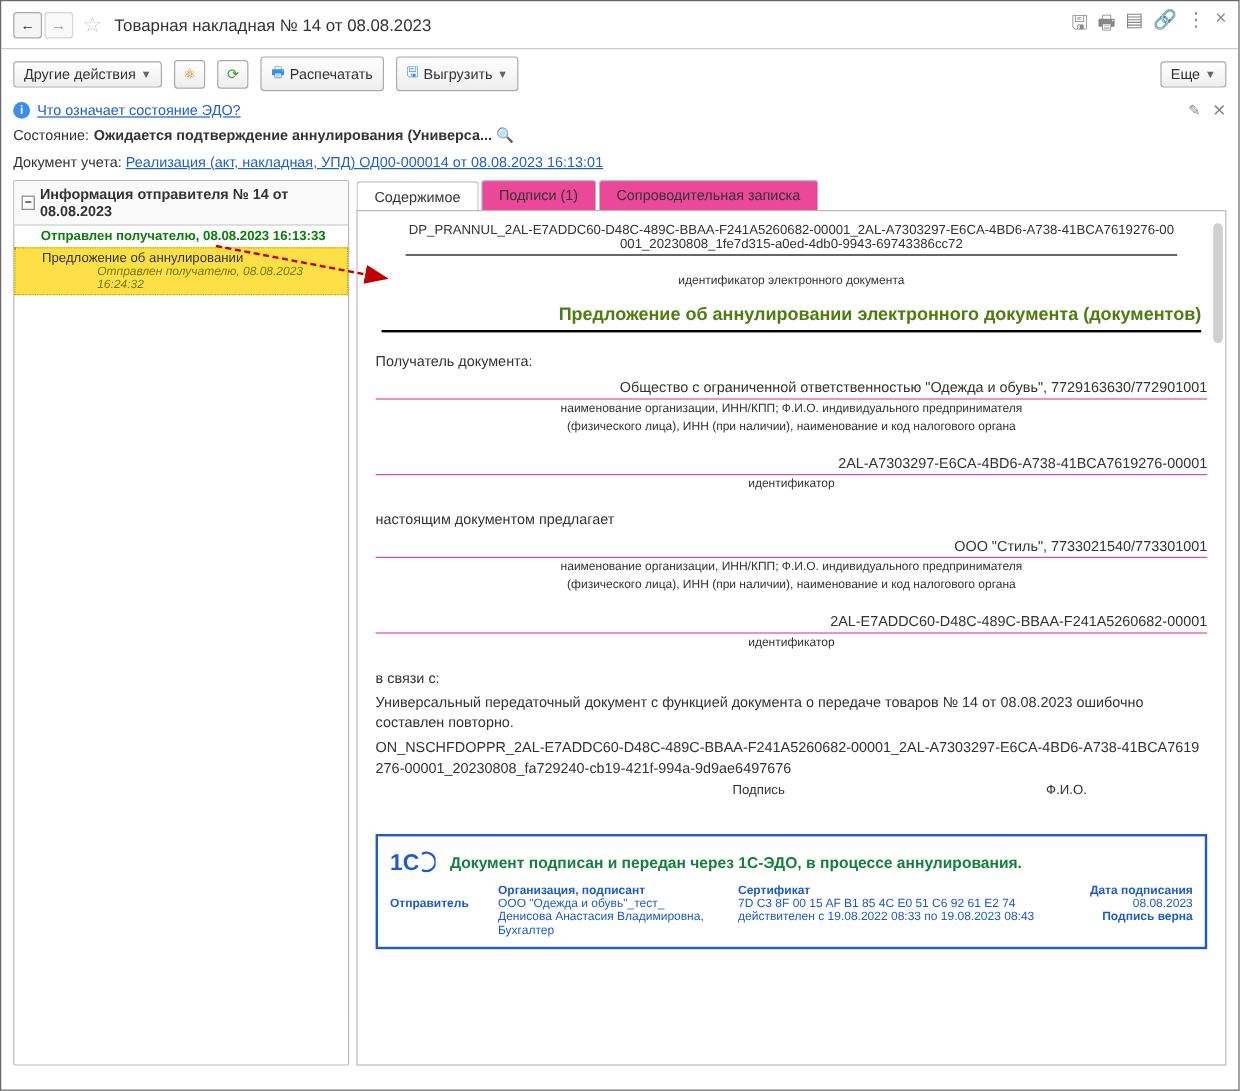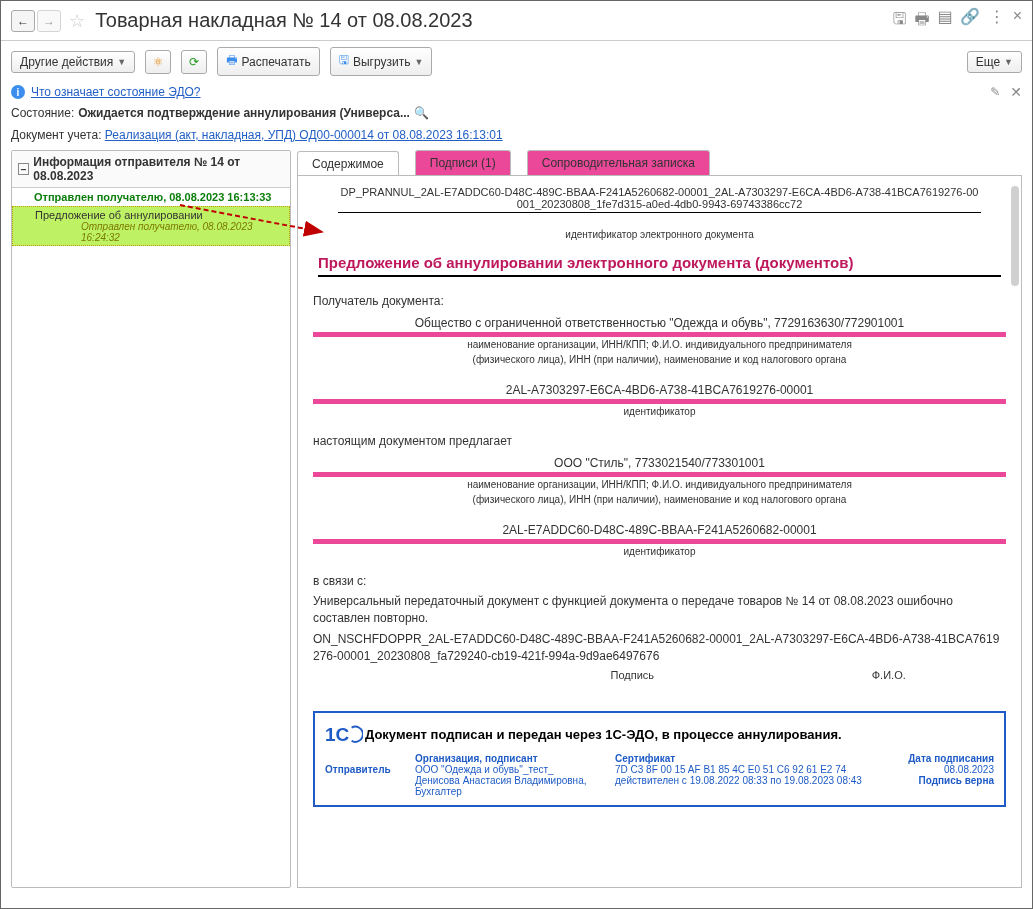--- a/index.html
+++ b/index.html
@@ -1,21 +1,21 @@
 <!DOCTYPE html>
 <html><head>
 <meta charset="utf-8">
 <style>
 * { box-sizing: border-box; margin: 0; padding: 0; }
 body { font-family: Arial, sans-serif; font-size: 12px; background: #fff; color: #333; width: 1033px; height: 909px; overflow: hidden; border: 1px solid #666; }
 
 .header-bar { display: flex; align-items: center; padding: 6px 10px; border-bottom: 1px solid #ccc; }
 .nav-btn { width: 24px; height: 22px; border: 1px solid #aaa; background: #f5f5f5; margin-right: 2px; border-radius: 3px; display: inline-flex; align-items: center; justify-content: center; cursor: pointer; }
 .star-icon { color: #ccc; font-size: 18px; margin: 0 6px; }
-.page-title { font-size: 20px; font-weight: normal; margin-left: 4px; flex: 1; }
+.page-title { font-size: 14px; font-weight: normal; margin-left: 4px; flex: 1; }
 .header-icons { display: flex; gap: 8px; color: #888; font-size: 16px; }
 .header-icons span { cursor: pointer; }
 
 .toolbar { display: flex; align-items: center; padding: 6px 10px; gap: 10px; }
 .btn { border: 1px solid #aaa; background: linear-gradient(#fff,#eee); padding: 3px 8px; border-radius: 3px; cursor: pointer; display: inline-flex; align-items: center; gap: 4px; font-size: 12px; }
 .btn .caret { font-size: 9px; color: #666; }
 .btn-icon { width: 26px; height: 24px; padding: 0; justify-content: center; }
 .toolbar-spacer { flex: 1; }
 
 .status-row { padding: 2px 10px; display: flex; align-items: center; gap: 6px; }
@@ -28,50 +28,50 @@
 .magnify { color: #5a9de0; cursor: pointer; }
 
 .doc-line { padding: 4px 10px 8px; }
 
 .main-area { display: flex; padding: 0 10px 10px; gap: 6px; height: 748px; }
 .left-panel { width: 280px; border: 1px solid #bbb; border-radius: 2px; }
 .left-header { display: flex; align-items: center; padding: 4px 6px; border-bottom: 1px solid #ccc; font-weight: bold; background: #fafafa; }
 .left-header .minus { width: 12px; height: 12px; border: 1px solid #888; display: inline-flex; align-items: center; justify-content: center; font-size: 10px; margin-right: 4px; }
 .tree-item { padding: 3px 8px 3px 22px; font-size: 11px; }
 .tree-green { color: #0a7d0a; font-weight: bold; }
-.tree-highlight { background: #bef264; border: 1px dotted #c0a000; display: flex; flex-direction: column; padding: 2px 8px 2px 22px; }
+.tree-highlight { background: #fde047; border: 1px dotted #c0a000; display: flex; flex-direction: column; padding: 2px 8px 2px 22px; }
 .tree-highlight-title { color: #333; font-size: 11px; }
 .tree-highlight-sub { color: #7a7a00; font-style: italic; font-size: 10px; margin-left: 46px; }
 
 .right-panel { flex: 1; display: flex; flex-direction: column; }
-.tabs { display: flex; gap: 16px; }
+.tabs { display: flex; gap: 2px; }
 .tab { border: 1px solid #bbb; border-bottom: none; padding: 5px 14px; background: #ec4899; border-radius: 3px 3px 0 0; cursor: pointer; font-size: 12px; }
 .tab.active { background: #fff; position: relative; top: 1px; }
 .content-frame { border: 1px solid #bbb; flex: 1; padding: 10px; overflow: auto; position: relative; }
 .scroll-thumb { position: absolute; right: 2px; top: 10px; width: 8px; height: 100px; background: #d0d0d0; border-radius: 4px; }
 
 .doc-body { font-size: 12px; color: #333; }
 .doc-id-top { text-align: center; font-size: 11px; word-break: break-all; padding: 0 30px; }
 .doc-id-caption { text-align: center; font-size: 10px; border-top: 1px solid #000; margin: 2px 30px 10px; padding-top: 16px; }
-.doc-title { text-align: left; font-weight: bold; font-size: 15px; color: #be185d; padding: 4px 0; border-bottom: 2px solid #000; margin: 0 10px 16px; }
+.doc-title { text-align: right; font-weight: bold; font-size: 15px; color: #4d7c0f; padding: 4px 0; border-bottom: 2px solid #000; margin: 0 10px 16px; }
 .doc-section { margin: 0 5px 14px; }
-.doc-value-line { text-align: center; border-bottom: 5px solid #ec4899; padding: 2px 0; font-size: 12px; }
+.doc-value-line { text-align: right; border-bottom: 1px solid #ec4899; padding: 2px 0; font-size: 12px; }
 .doc-caption { text-align: center; font-size: 10px; color: #333; padding: 2px 0; }
 .doc-text { font-size: 12px; margin: 4px 5px; line-height: 1.4; }
 .sign-table { display: flex; margin: 8px 5px; gap: 6px; }
 .sign-left { width: 180px; font-size: 12px; line-height: 1.4; }
 .sign-cell { flex: 1; border-bottom: 1px solid #000; text-align: center; font-size: 11px; padding-top: 70px; }
 .sign-labels { display: flex; margin: 0 5px; gap: 22px; }
 .sign-labels .spacer { width: 180px; }
 .sign-labels .lbl { flex: 1; text-align: center; font-size: 11px; }
 
 .stamp-box { border: 2px solid #1e5bc6; margin: 30px 5px 0; padding: 8px 10px; }
-.stamp-header { display: flex; align-items: center; gap: 2px; }
+.stamp-header { display: flex; align-items: center; gap: 12px; }
 .stamp-1c { width: 38px; height: 28px; display: flex; align-items: center; justify-content: center; }
-.stamp-title { color: #000000; font-weight: bold; font-size: 13px; }
+.stamp-title { color: #15803d; font-weight: bold; font-size: 13px; }
 .stamp-grid { margin-top: 4px; font-size: 10px; color: #1e5bc6; }
 .stamp-row { display: flex; }
 .stamp-col1 { width: 90px; }
 .stamp-col2 { width: 200px; }
 .stamp-col3 { width: 250px; }
 .stamp-col4 { flex: 1; text-align: right; }
 .stamp-bold { font-weight: bold; }
 
 svg.arrow-annotation { position: absolute; left: 0; top: 0; width: 1033px; height: 909px; pointer-events: none; z-index: 100; }
 </style>

